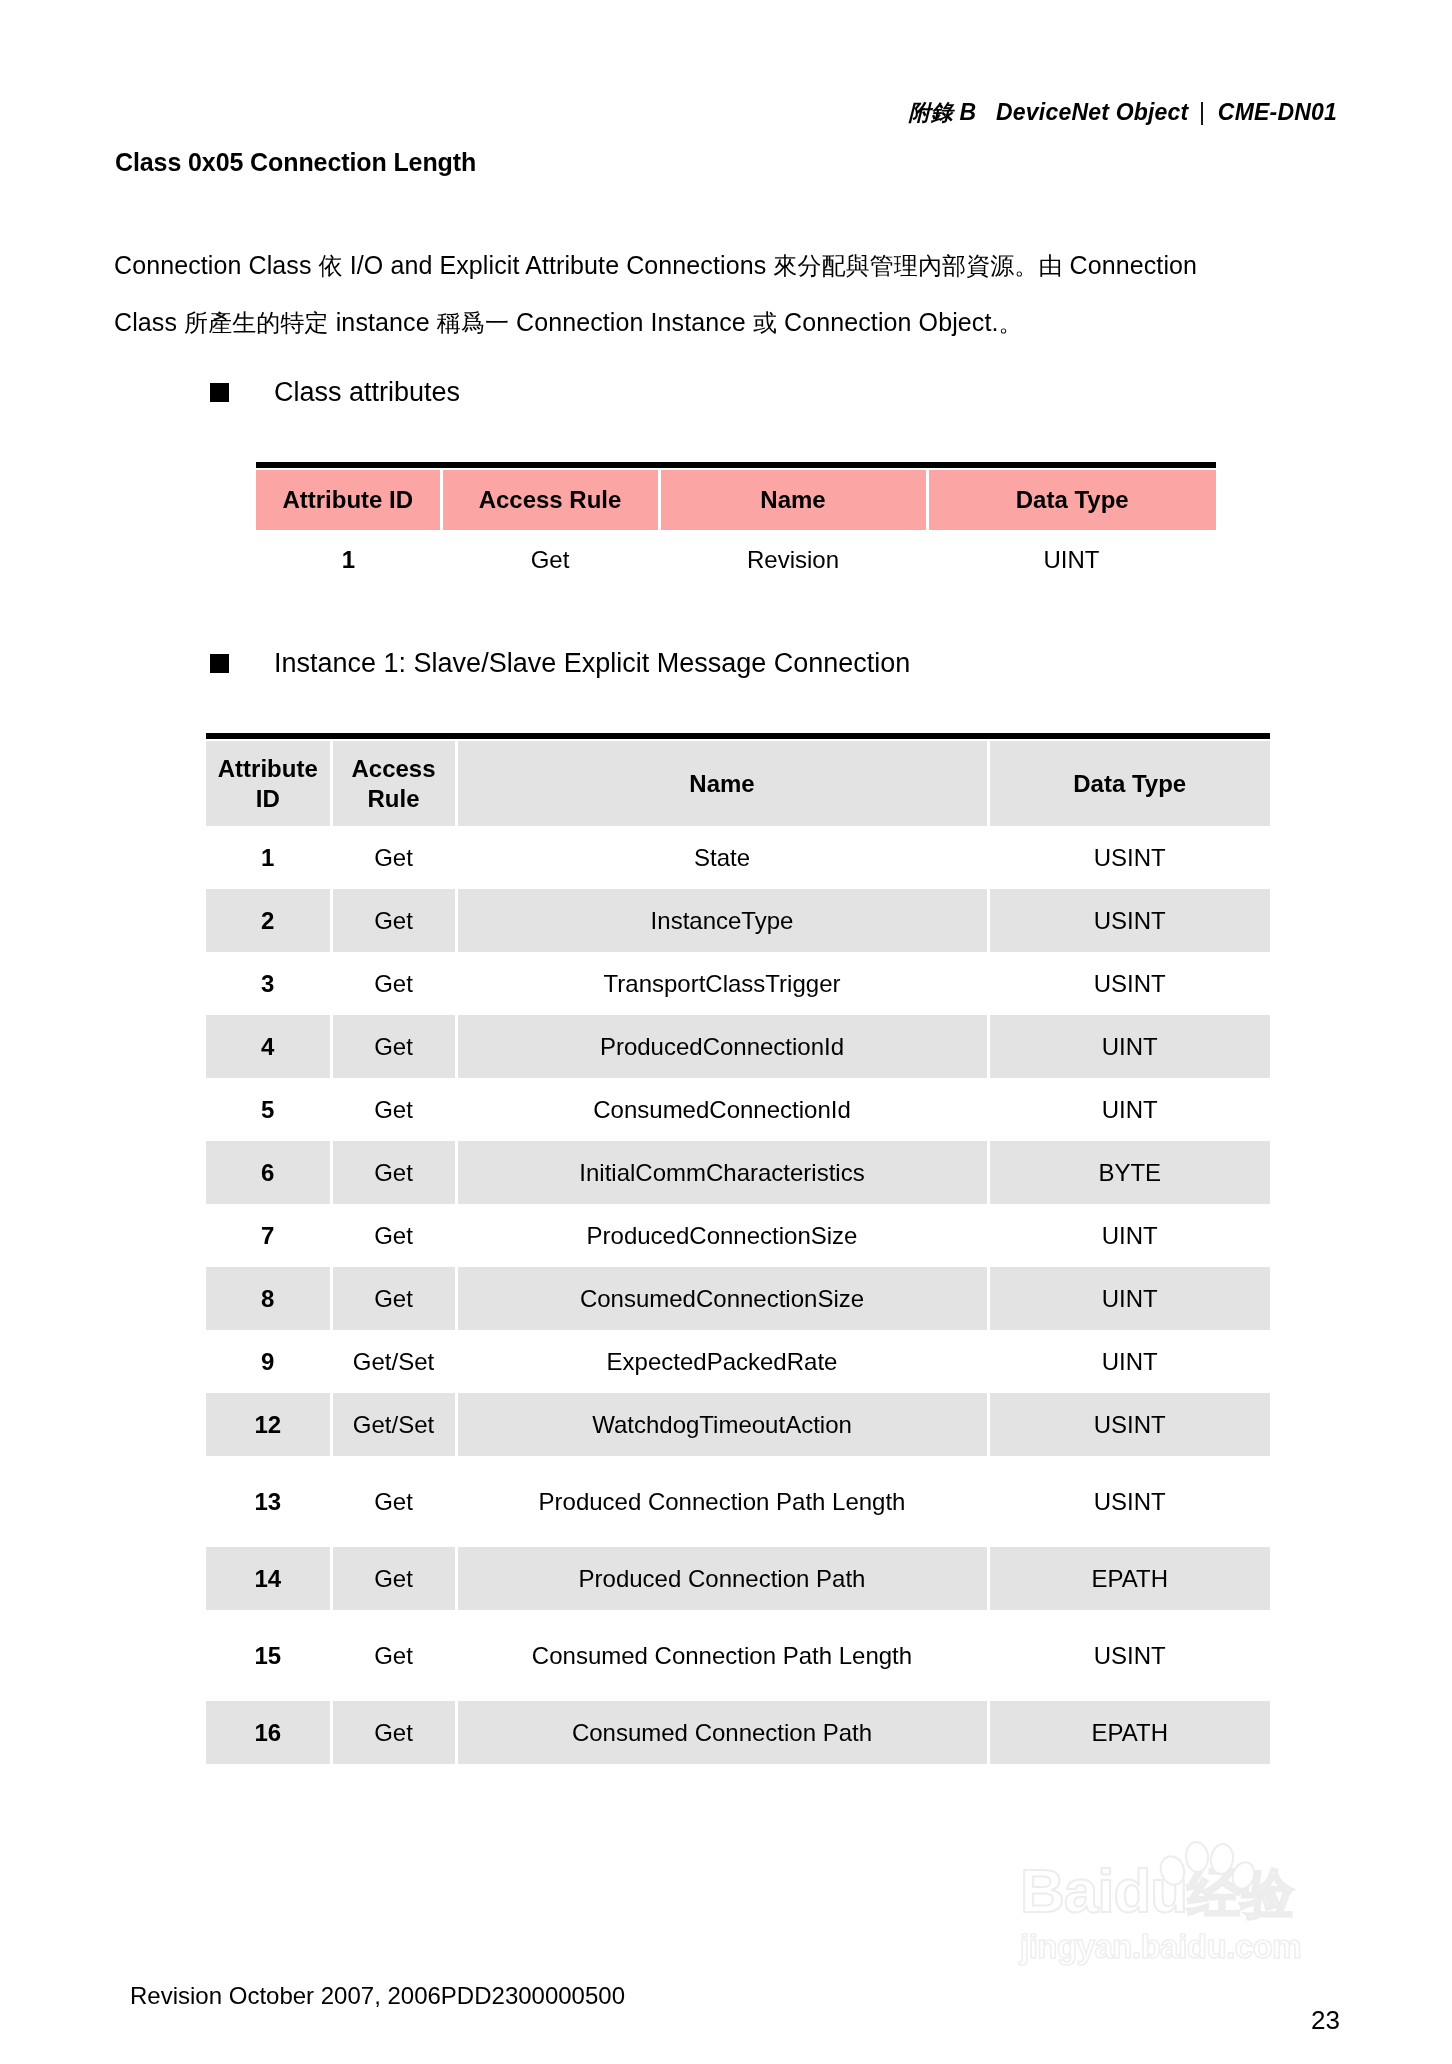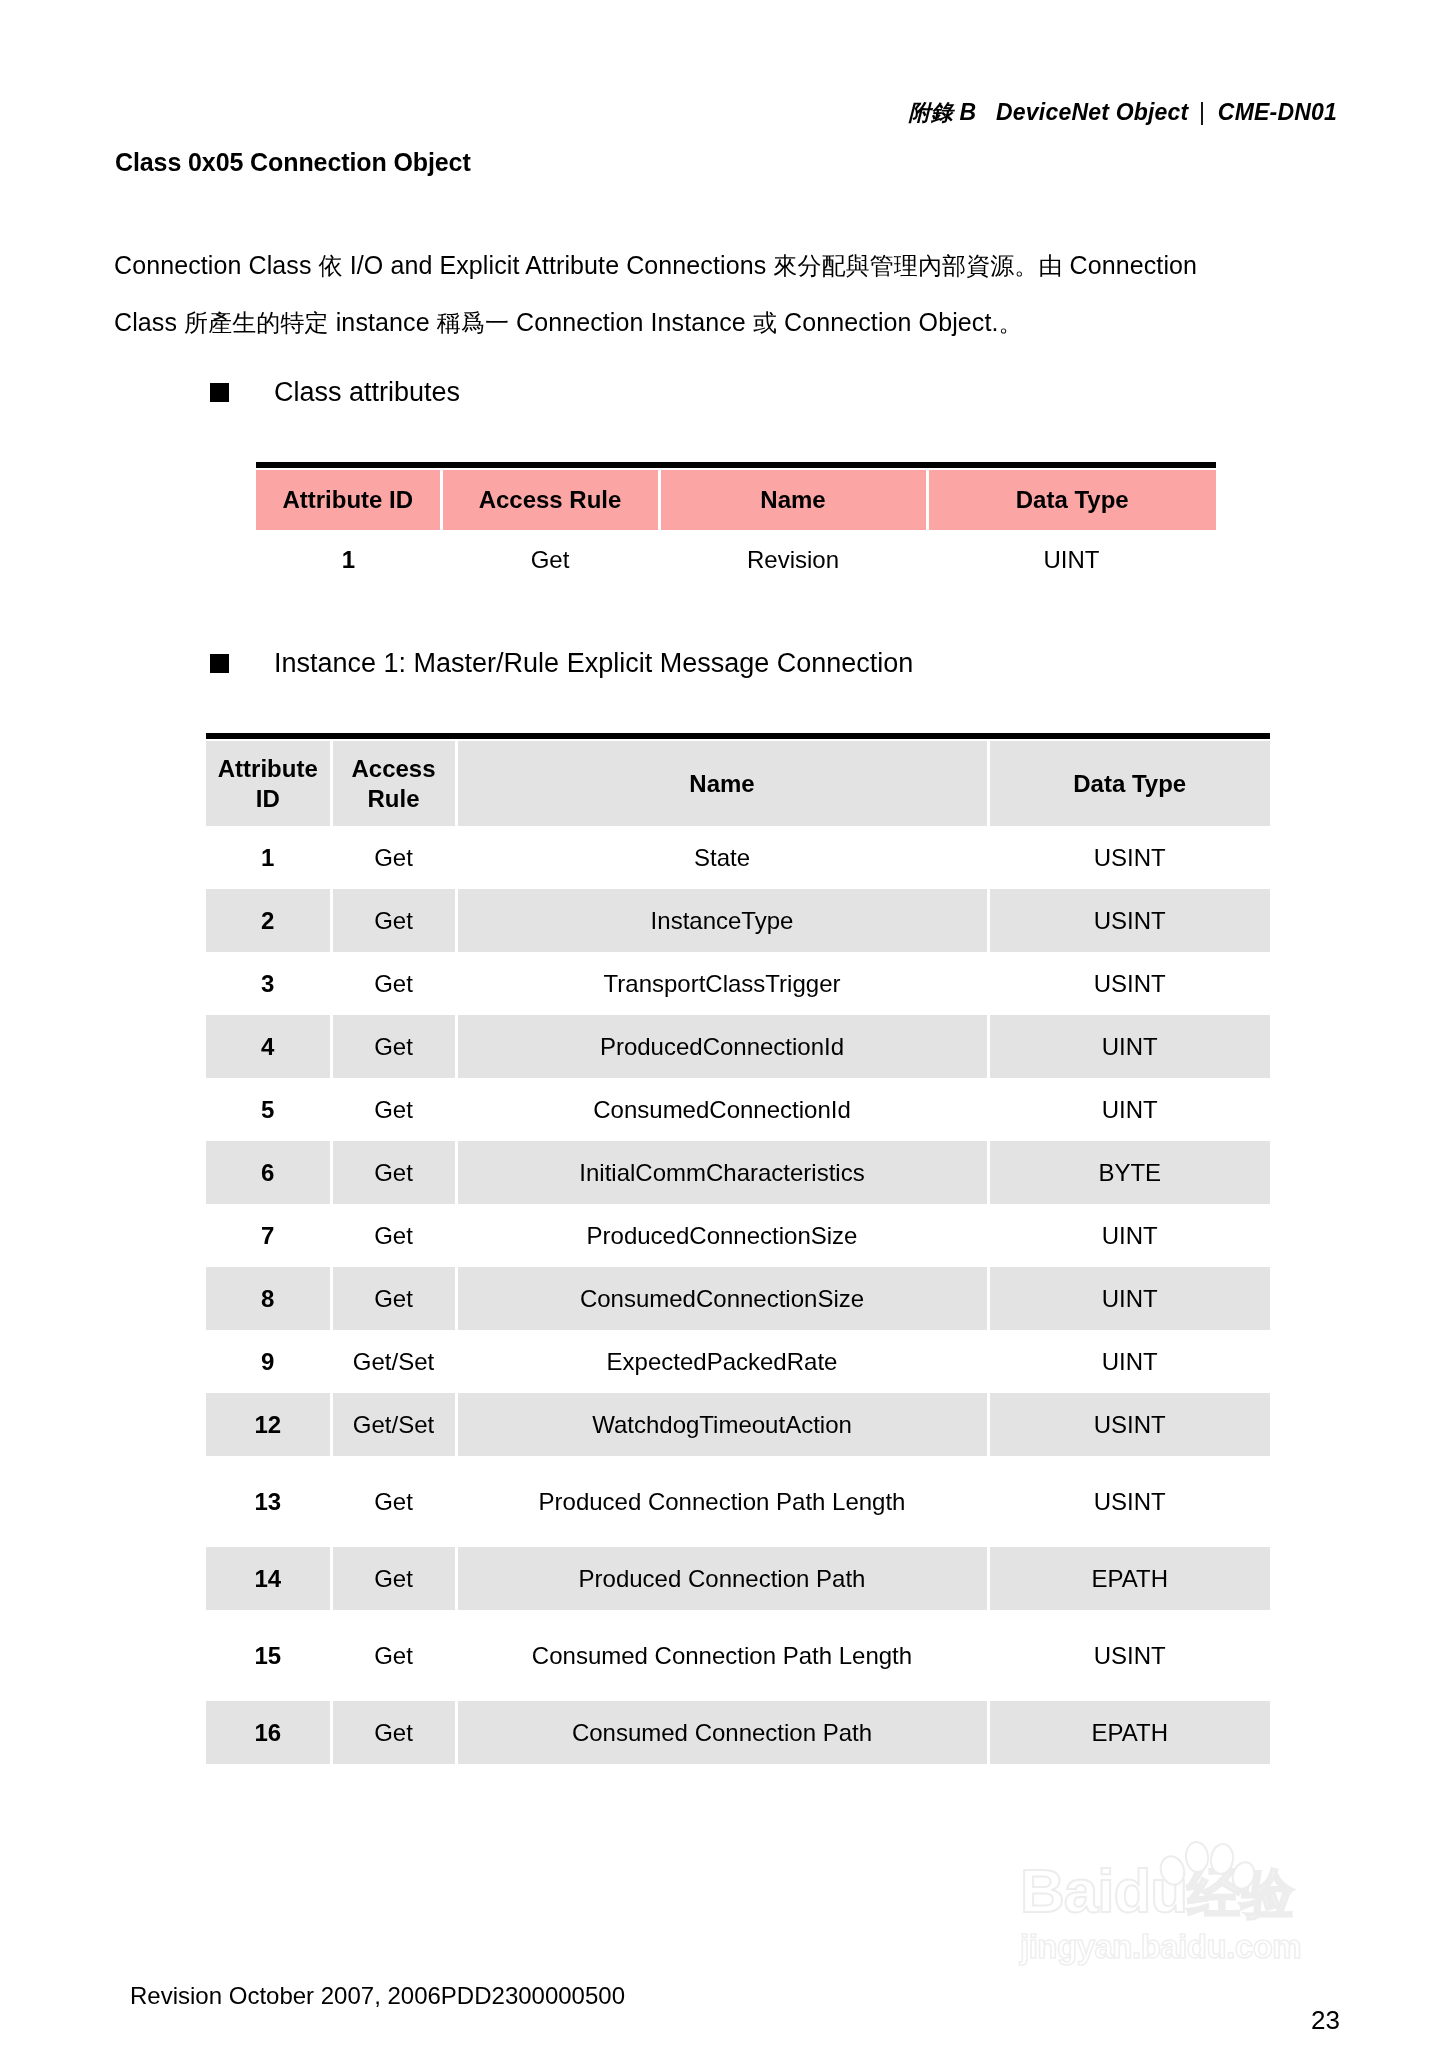--- a/index.html
+++ b/index.html
@@ -237,21 +237,21 @@
 
   <div class="doc-header">
     <span class="hdr-cn">附錄</span>
     <span>B</span>
     <span>&nbsp;</span>
     <span>DeviceNet Object</span>
     <span class="sep">|</span>
     <span>CME-DN01</span>
   </div>
 
-  <div class="section-title">Class 0x05 Connection Object</div>
+  <div class="section-title">Class 0x05 Connection Length</div>
 
   <div class="intro">
     <span>Connection Class </span><span class="cn">依</span><span> I/O and Explicit Attribute Connections </span><span class="cn">來分配與管理內部資源。由</span><span> Connection</span><br>
     <span>Class </span><span class="cn">所產生的特定</span><span> instance </span><span class="cn">稱爲一</span><span> Connection Instance </span><span class="cn">或</span><span> Connection Object.</span><span class="cn">。</span>
   </div>
 
   <div class="bullet-row" id="bullet-class-attributes">
     <span class="bullet-sq"></span>
     <span class="bullet-label">Class attributes</span>
   </div>
@@ -279,21 +279,21 @@
         <td class="attr-id">1</td>
         <td>Get</td>
         <td>Revision</td>
         <td>UINT</td>
       </tr>
     </tbody>
   </table>
 
   <div class="bullet-row" id="bullet-instance-1">
     <span class="bullet-sq"></span>
-    <span class="bullet-label">Instance 1: Master/Rule Explicit Message Connection</span>
+    <span class="bullet-label">Instance 1: Slave/Slave Explicit Message Connection</span>
   </div>
 
   <div class="rule-top" id="rule-t2-top"></div>
   <div class="rule-bottom" id="rule-t2-bottom"></div>
 
   <table class="doc-table" id="table-instance-attributes">
     <colgroup>
       <col style="width:125px">
       <col style="width:125px">
       <col style="width:532px">

